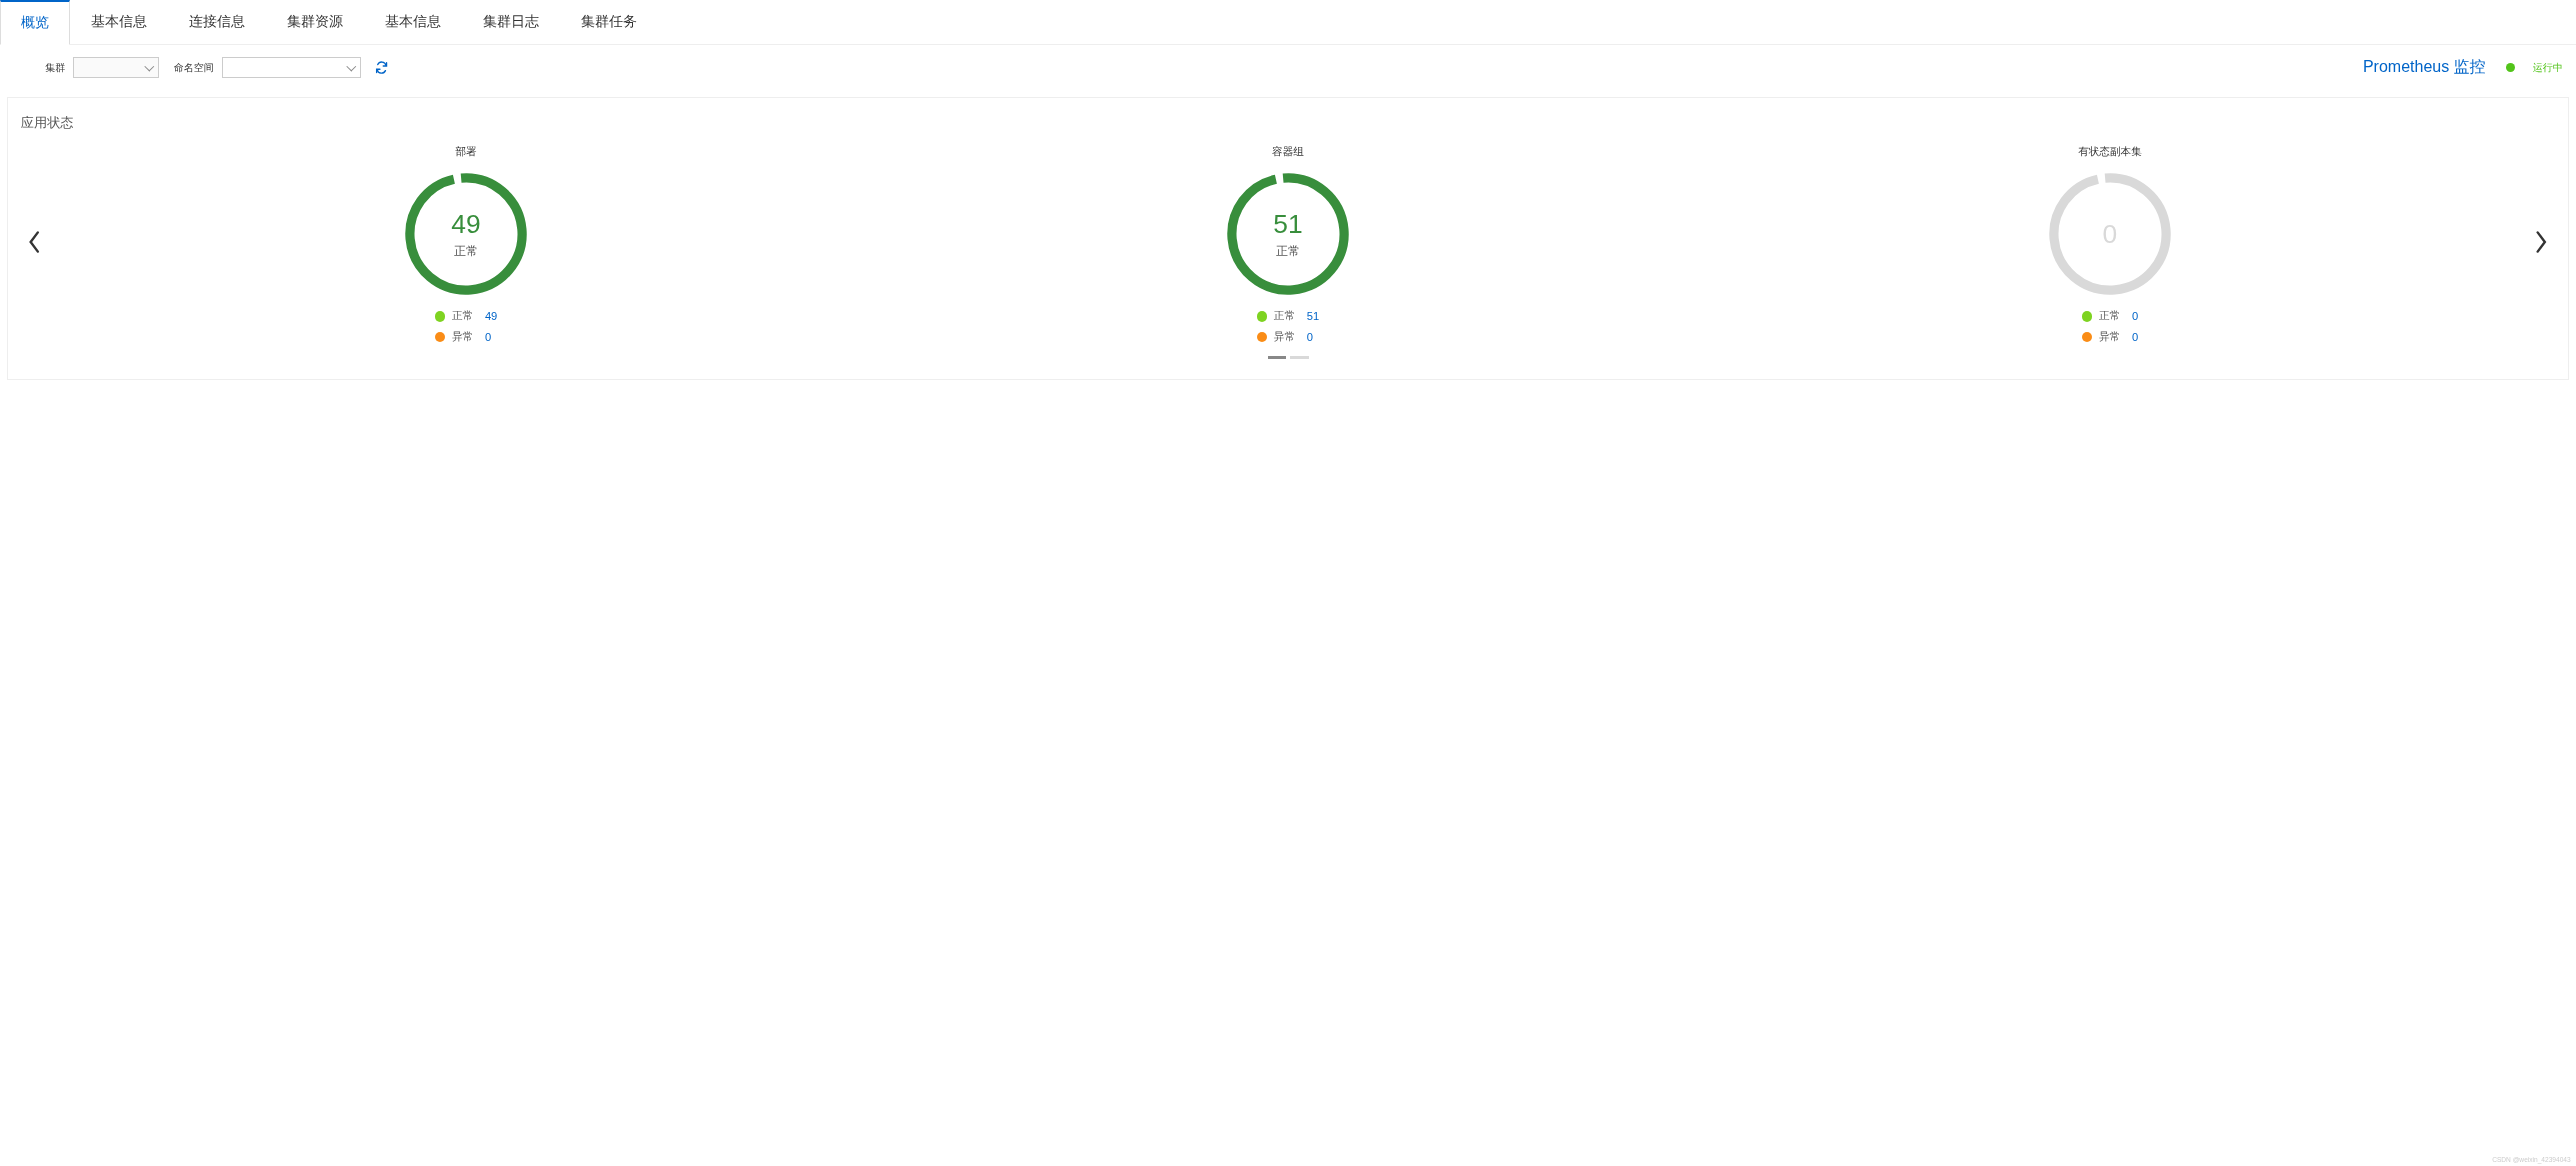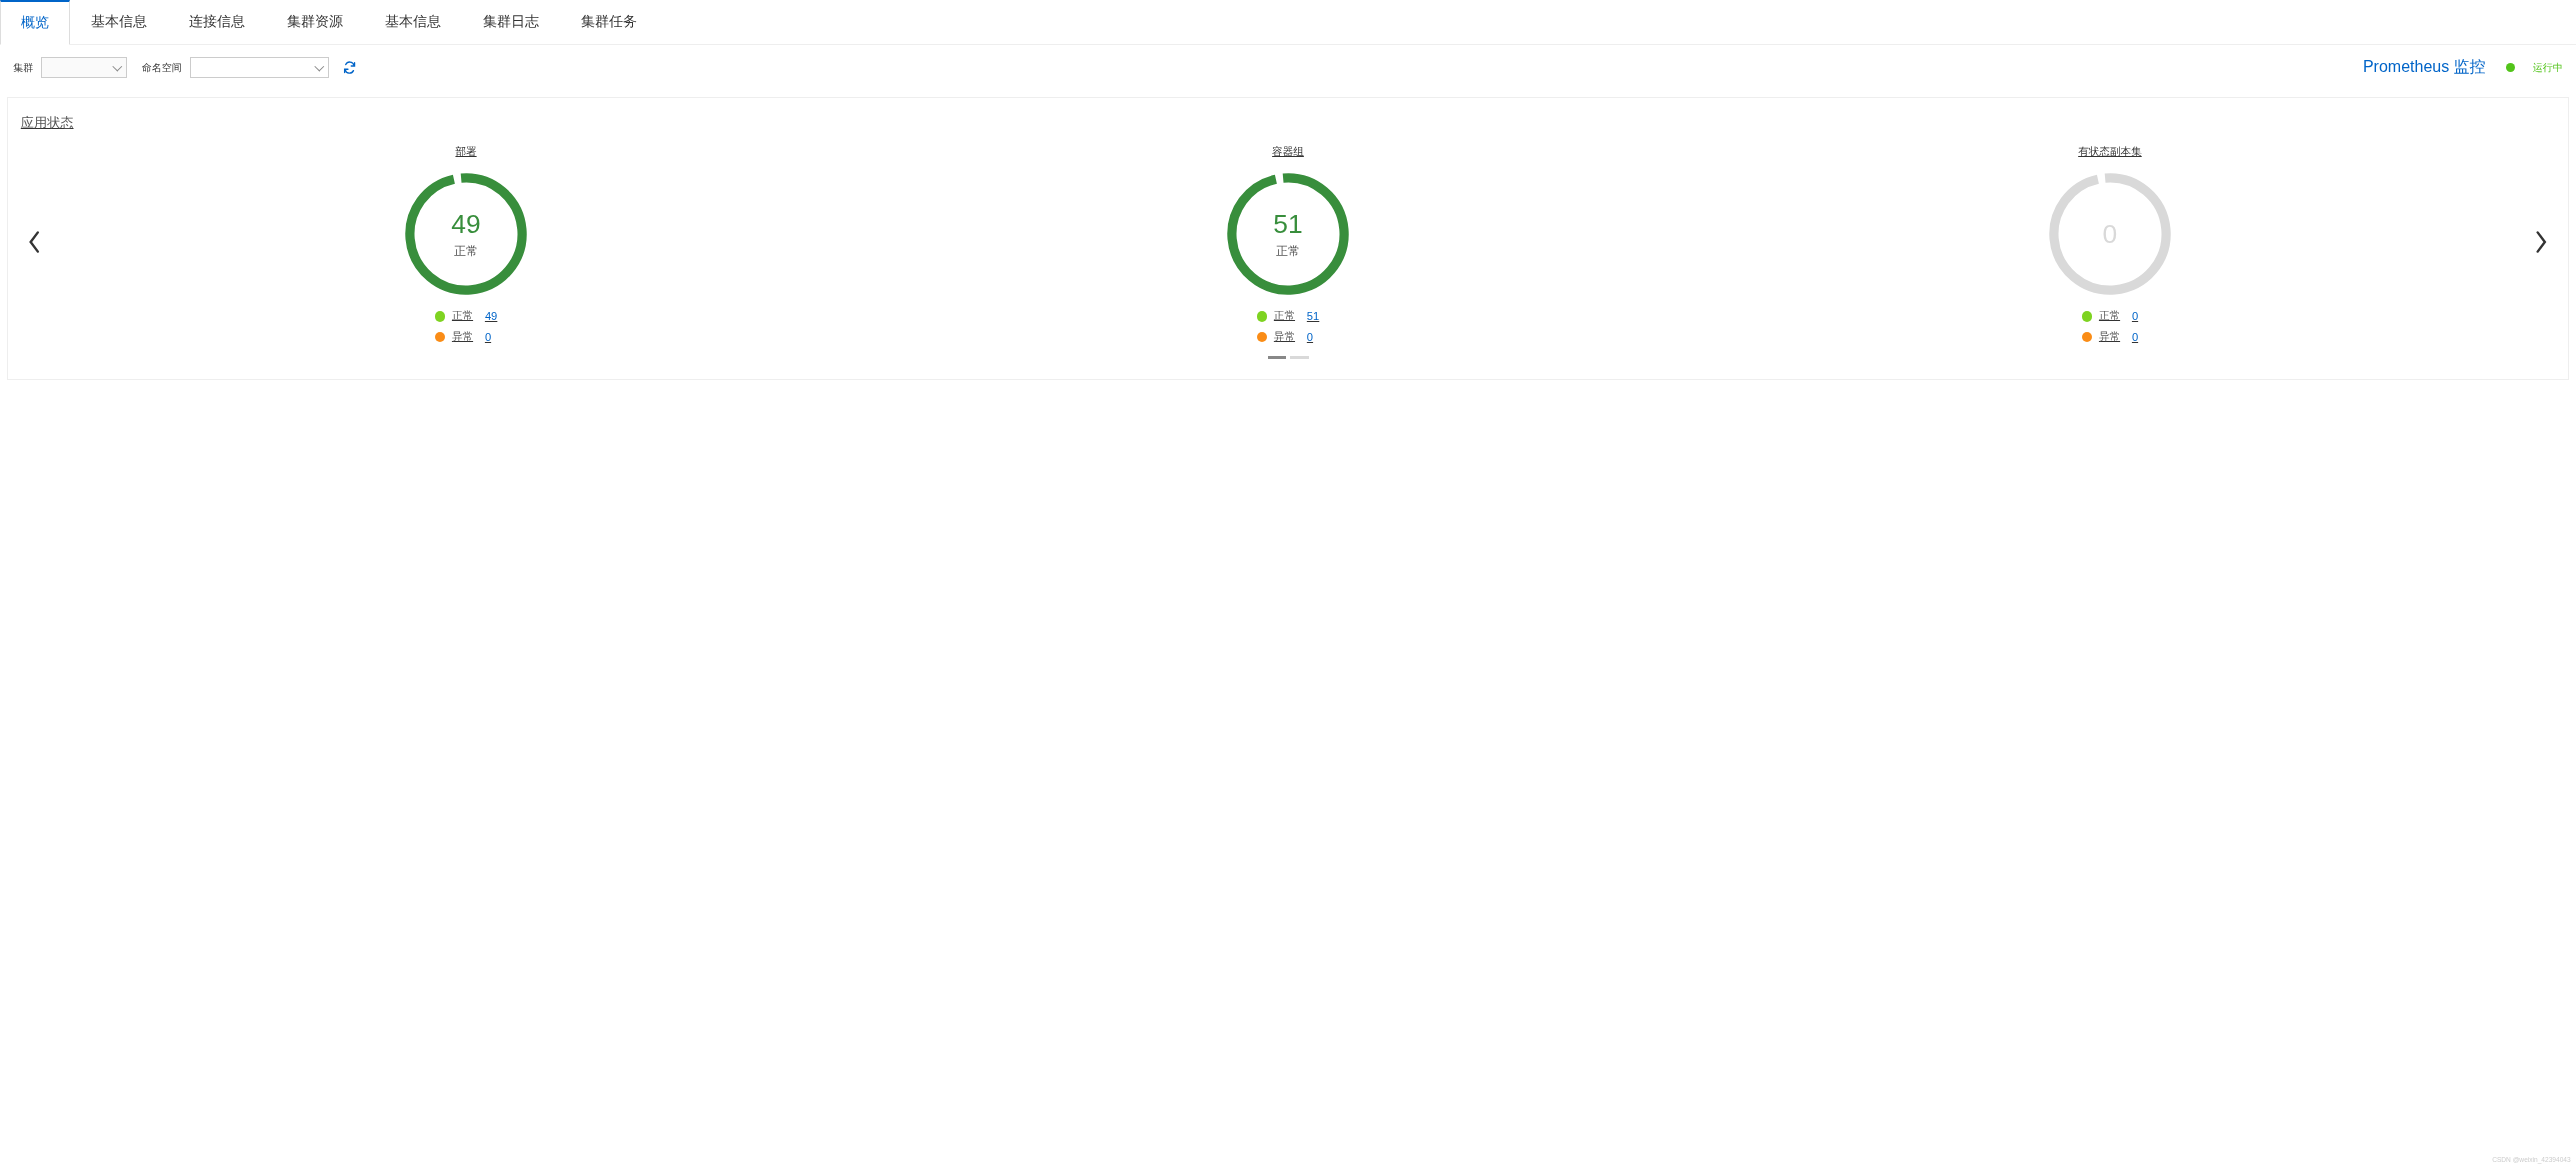--- a/index.html
+++ b/index.html
@@ -31,20 +31,21 @@
       border-bottom: 0.7px solid #fff;
       border-top: 2px solid #0064c8;
       margin-bottom: -0.7px;
       background: #fff;
     }
     .toolbar {
       display: flex;
       align-items: center;
       padding: 12px 13.2px;
       gap: 8px;
+      margin-left: 32px;
     }
     .toolbar-label {
       color: #333;
       font-size: 10px;
     }
     .select-box {
       display: flex;
       align-items: center;
       border: 0.7px solid #ccc;
       padding: 2.6px 5.3px;
@@ -103,21 +104,20 @@
       display: inline-block;
       width: 9.2px;
       height: 9.2px;
       border-radius: 50%;
     }
     .dot.green { background: #52c41a; }
     .main-card {
       margin: 6.6px;
       padding: 16px 13.2px 20px 13.2px;
       border: 0.7px solid #eee;
-      text-decoration: underline;
     }
     .section-title {
       font-size: 13.2px;
       color: #555;
       margin-bottom: 13.2px;
     }
     .carousel {
       display: flex;
       align-items: center;
       gap: 6.6px;

